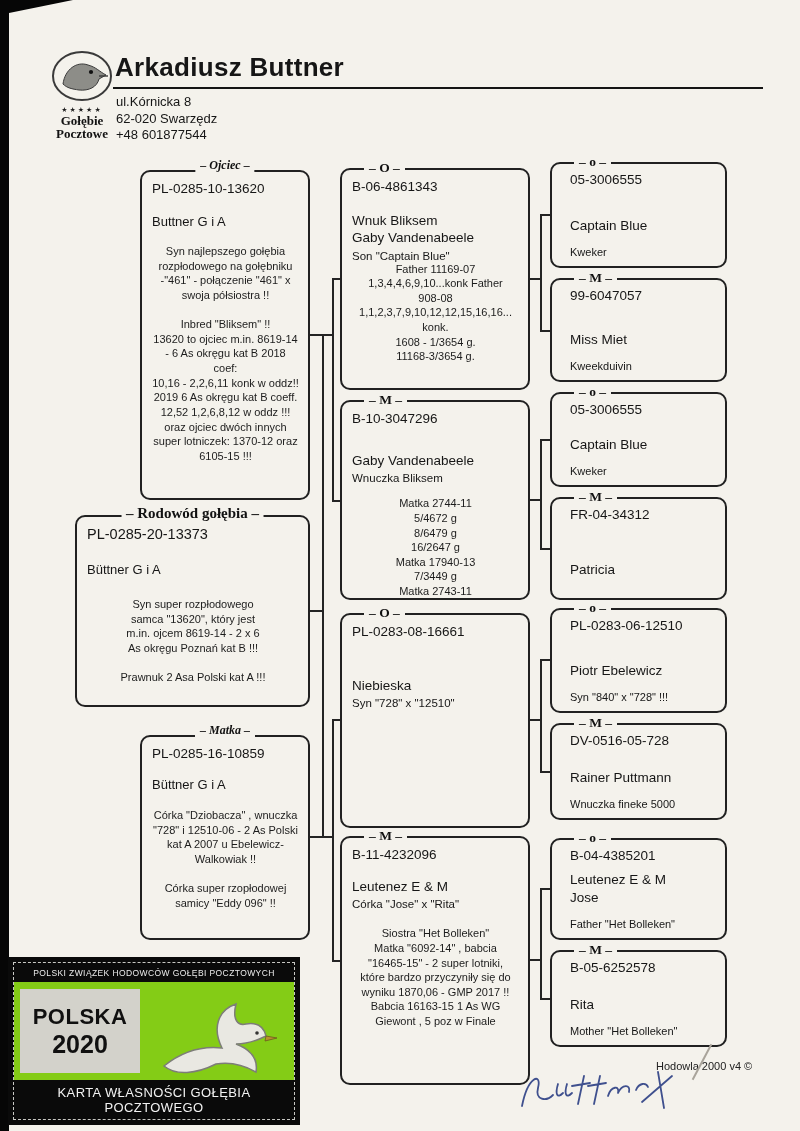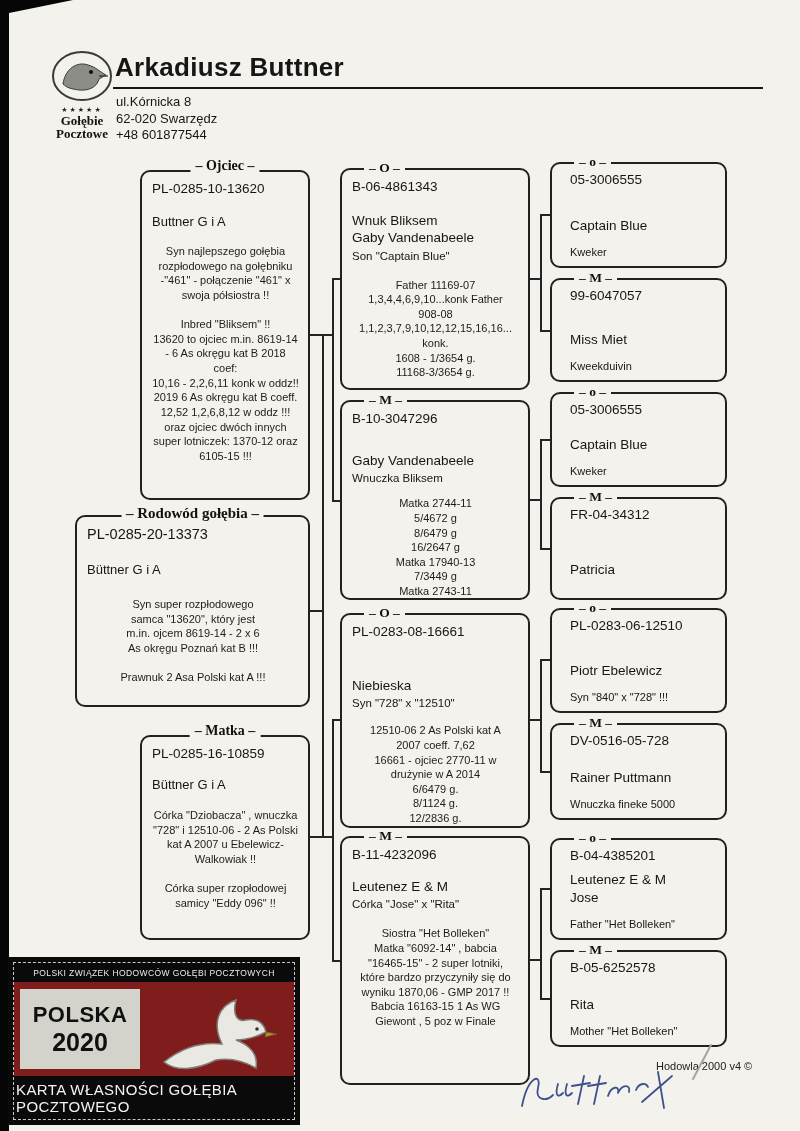--- a/index.html
+++ b/index.html
@@ -19,21 +19,21 @@
   .logo{position:absolute;left:42px;top:50px;width:80px;text-align:center;}
   .logo .stars{font-size:7px;letter-spacing:2px;color:#1d1d1d;margin-top:-2px;}
   .logo .ltxt{font-family:"Liberation Serif", serif;font-weight:bold;font-size:13px;line-height:13px;color:#121212;}
 
   
   .pbox{position:absolute;border:2px solid #212121;border-radius:10px;box-sizing:border-box;background:#f4f2ec;}
   .legend{position:absolute;top:-12px;background:#f4f2ec;padding:0 5px;font-weight:bold;
           font-family:"Liberation Serif", serif;white-space:nowrap;color:#111;}
   .legend::before{content:"– ";} .legend::after{content:" –";}
   .legend.center{left:50%;transform:translateX(-50%);}
-  .legend.lg{font-size:14px;top:-14px;}
+  .legend.lg{font-size:12px;top:-14px;font-style:italic;}
   .legend.md{font-size:15px;top:-12px;}
   .legend.sm{left:22px;font-size:13.5px;top:-10px;}
   .box-inner{padding:9px 9px 8px 10px;}
   .ring-line{font-size:13.5px;}
   .owner-line{font-size:13px;}
   .name-line{font-size:13.5px;line-height:1.28;}
   .sub-line{font-size:11.5px;margin-top:3px;}
   .desc{font-size:11px;line-height:1.33;color:#1c1c1c;text-align:center;}
   .pre{white-space:pre-line;}
   .ggp-inner{display:flex;flex-direction:column;height:100%;box-sizing:border-box;padding:8px 9px 8px 18px;}
@@ -42,30 +42,30 @@
 
   
   .cl{position:absolute;background:#242424;}
 
   
   .stamp{position:absolute;left:8px;top:957px;width:292px;height:168px;background:#0a0a0a;
          padding:5px;box-sizing:border-box;}
   .stamp-inner{border:1px dashed #c8c8c4;height:100%;box-sizing:border-box;display:flex;flex-direction:column;}
   .stamp-assoc{background:#0a0a0a;color:#ececec;font-size:8.5px;text-align:center;
                padding:5px 2px 4px;letter-spacing:.4px;}
-  .stamp-photo{flex:1;background:#7f1d1d;position:relative;overflow:hidden;}
+  .stamp-photo{flex:1;background:#84cc16;position:relative;overflow:hidden;}
   .stamp-country{position:absolute;left:6px;top:7px;bottom:7px;width:120px;background:#d3d2cb;
                  display:flex;flex-direction:column;align-items:center;justify-content:center;}
   .stamp-country .c1{font-size:22px;font-weight:bold;color:#101010;letter-spacing:.5px;}
   .stamp-country .c2{font-size:25px;font-weight:bold;color:#101010;}
   .stamp-bird{position:absolute;right:0;bottom:-2px;}
   .stamp-ringrow{background:#f6f5f0;display:flex;align-items:center;padding:3px 10px;font-size:13px;color:#101010;}
   .stamp-ringrow .grow{flex:1;}
   .stamp-ringrow .divider{width:2px;height:13px;background:#101010;margin:0 14px;}
-  .stamp-title{background:#0a0a0a;color:#f2f2f2;font-size:15px;text-align:left;
+  .stamp-title{background:#0a0a0a;color:#f2f2f2;font-size:13px;text-align:center;
                padding:5px 2px 4px;letter-spacing:.4px;}
 
   .software{position:absolute;left:656px;top:1060px;font-size:11px;color:#222;}
   .signature{position:absolute;left:512px;top:1068px;}
 </style>
 </head>
 <body>
 
 <div class="page">
 
@@ -142,21 +142,21 @@
     </div>
   </div>
 
   <div class="pbox" style="left:340px;top:168px;width:190px;height:222px">
     <span class="legend sm">O</span>
     <div class="box-inner">
       <div class="ring-line">B-06-4861343</div>
       <div class="name-line pre" style="margin-top:18px">Wnuk Bliksem
 Gaby Vandenabeele</div>
       <div class="sub-line">Son "Captain Blue"</div>
-      <div class="desc pre" style="margin-top:16px">Father 11169-07
+      <div class="desc pre" style="margin-top:0">Father 11169-07
 1,3,4,4,6,9,10...konk Father
 908-08
 1,1,2,3,7,9,10,12,12,15,16,16...
 konk.
 1608 - 1/3654 g.
 11168-3/3654 g.</div>
     </div>
   </div>
 
   <div class="pbox" style="left:340px;top:400px;width:190px;height:200px">
@@ -174,27 +174,20 @@
 Matka 2743-11</div>
     </div>
   </div>
 
   <div class="pbox" style="left:340px;top:613px;width:190px;height:215px">
     <span class="legend sm">O</span>
     <div class="box-inner">
       <div class="ring-line">PL-0283-08-16661</div>
       <div class="name-line pre" style="margin-top:38px">Niebieska</div>
       <div class="sub-line">Syn "728" x "12510"</div>
-      <div class="desc pre" style="margin-top:14px">12510-06  2 As Polski kat A
-2007 coeff.  7,62
-16661 - ojciec 2770-11 w
-drużynie w A 2014
-6/6479 g.
-8/1124 g.
-12/2836 g.</div>
     </div>
   </div>
 
   <div class="pbox" style="left:340px;top:836px;width:190px;height:249px">
     <span class="legend sm">M</span>
     <div class="box-inner">
       <div class="ring-line">B-11-4232096</div>
       <div class="name-line pre" style="margin-top:16px">Leutenez E &amp; M</div>
       <div class="sub-line">Córka "Jose" x "Rita"</div>
       <div class="desc pre" style="margin-top:16px">Siostra "Het Bolleken"

